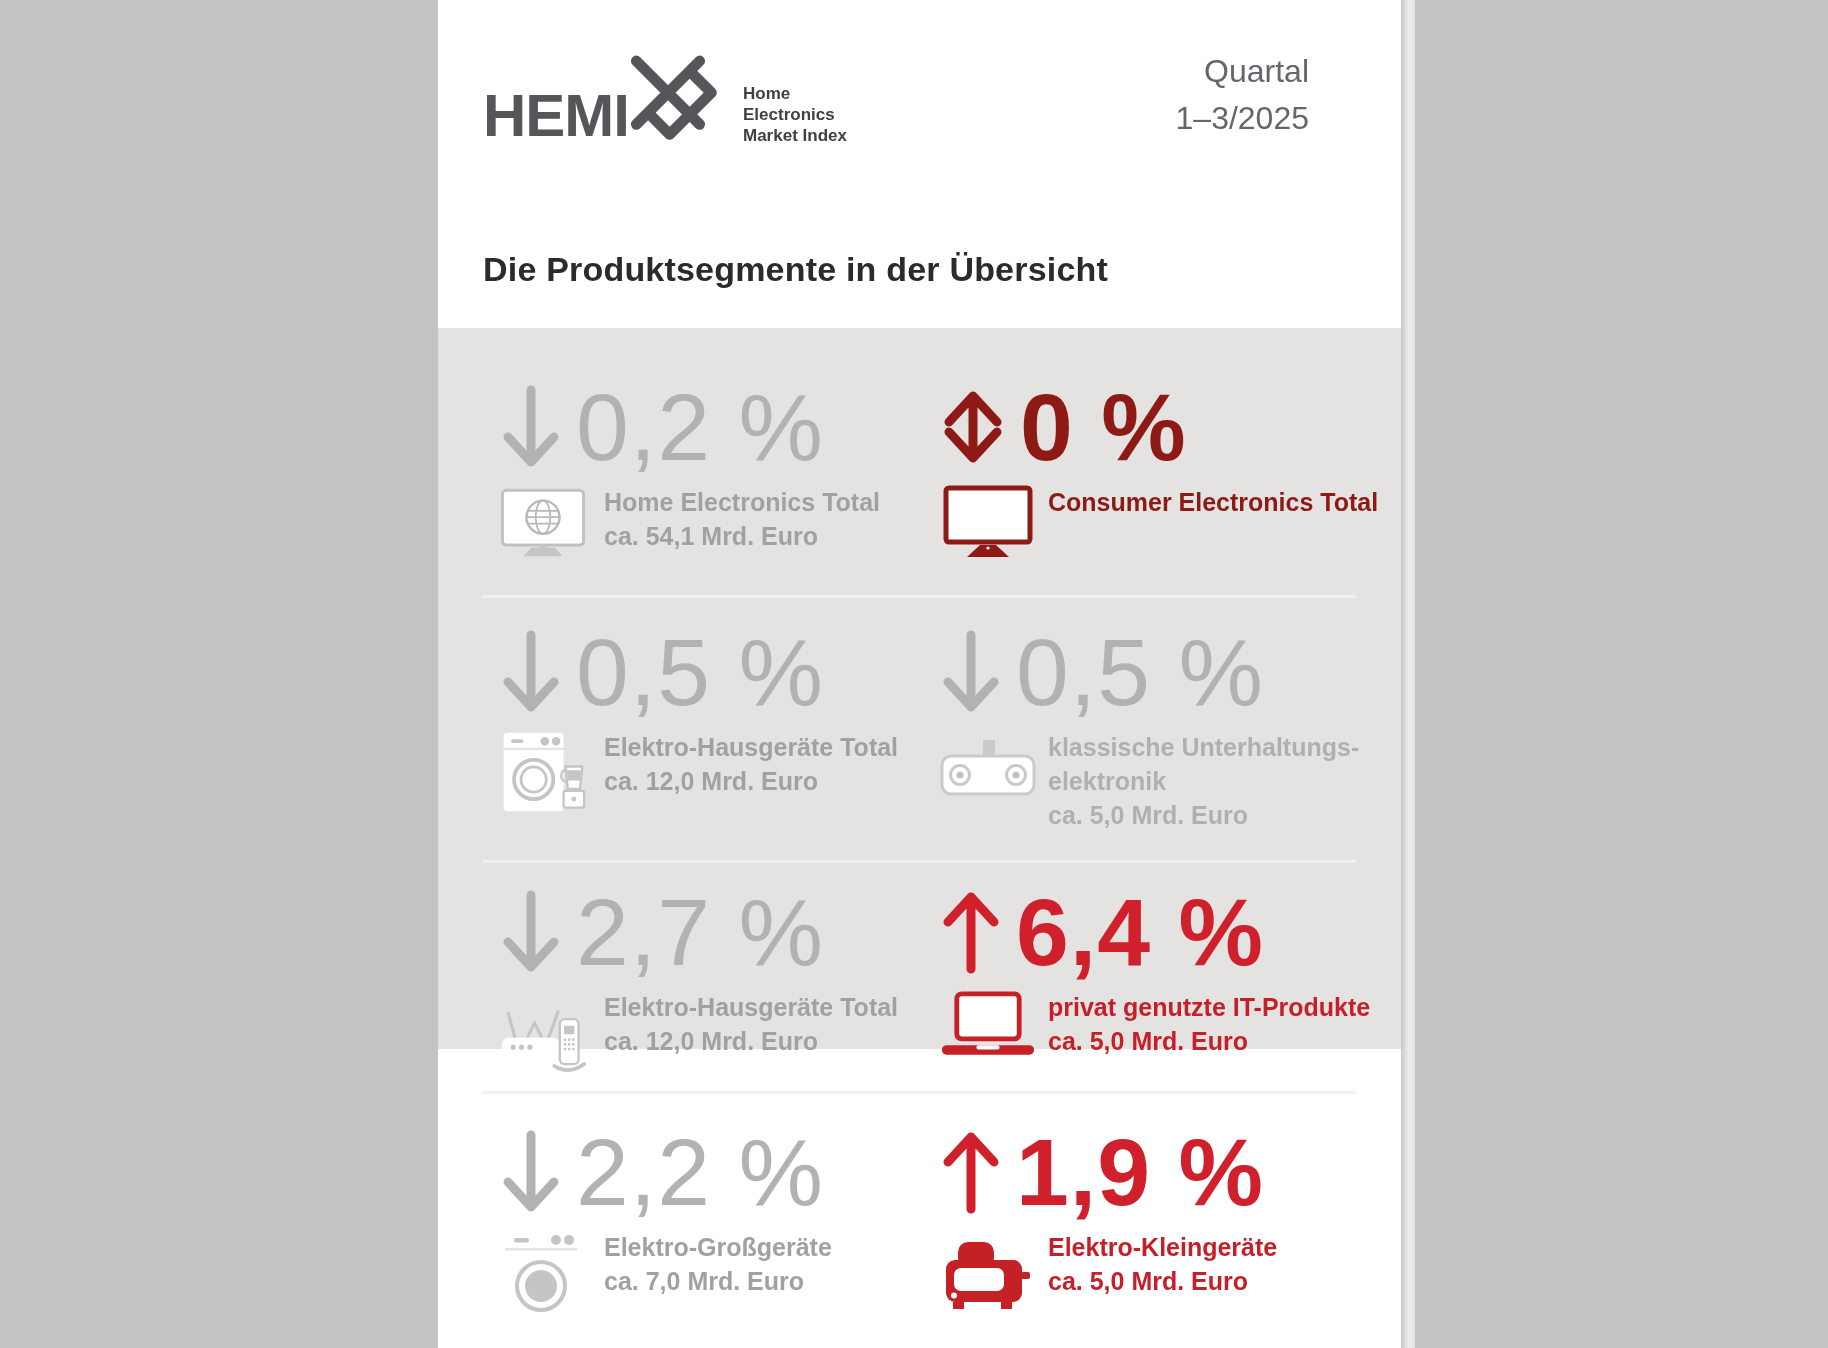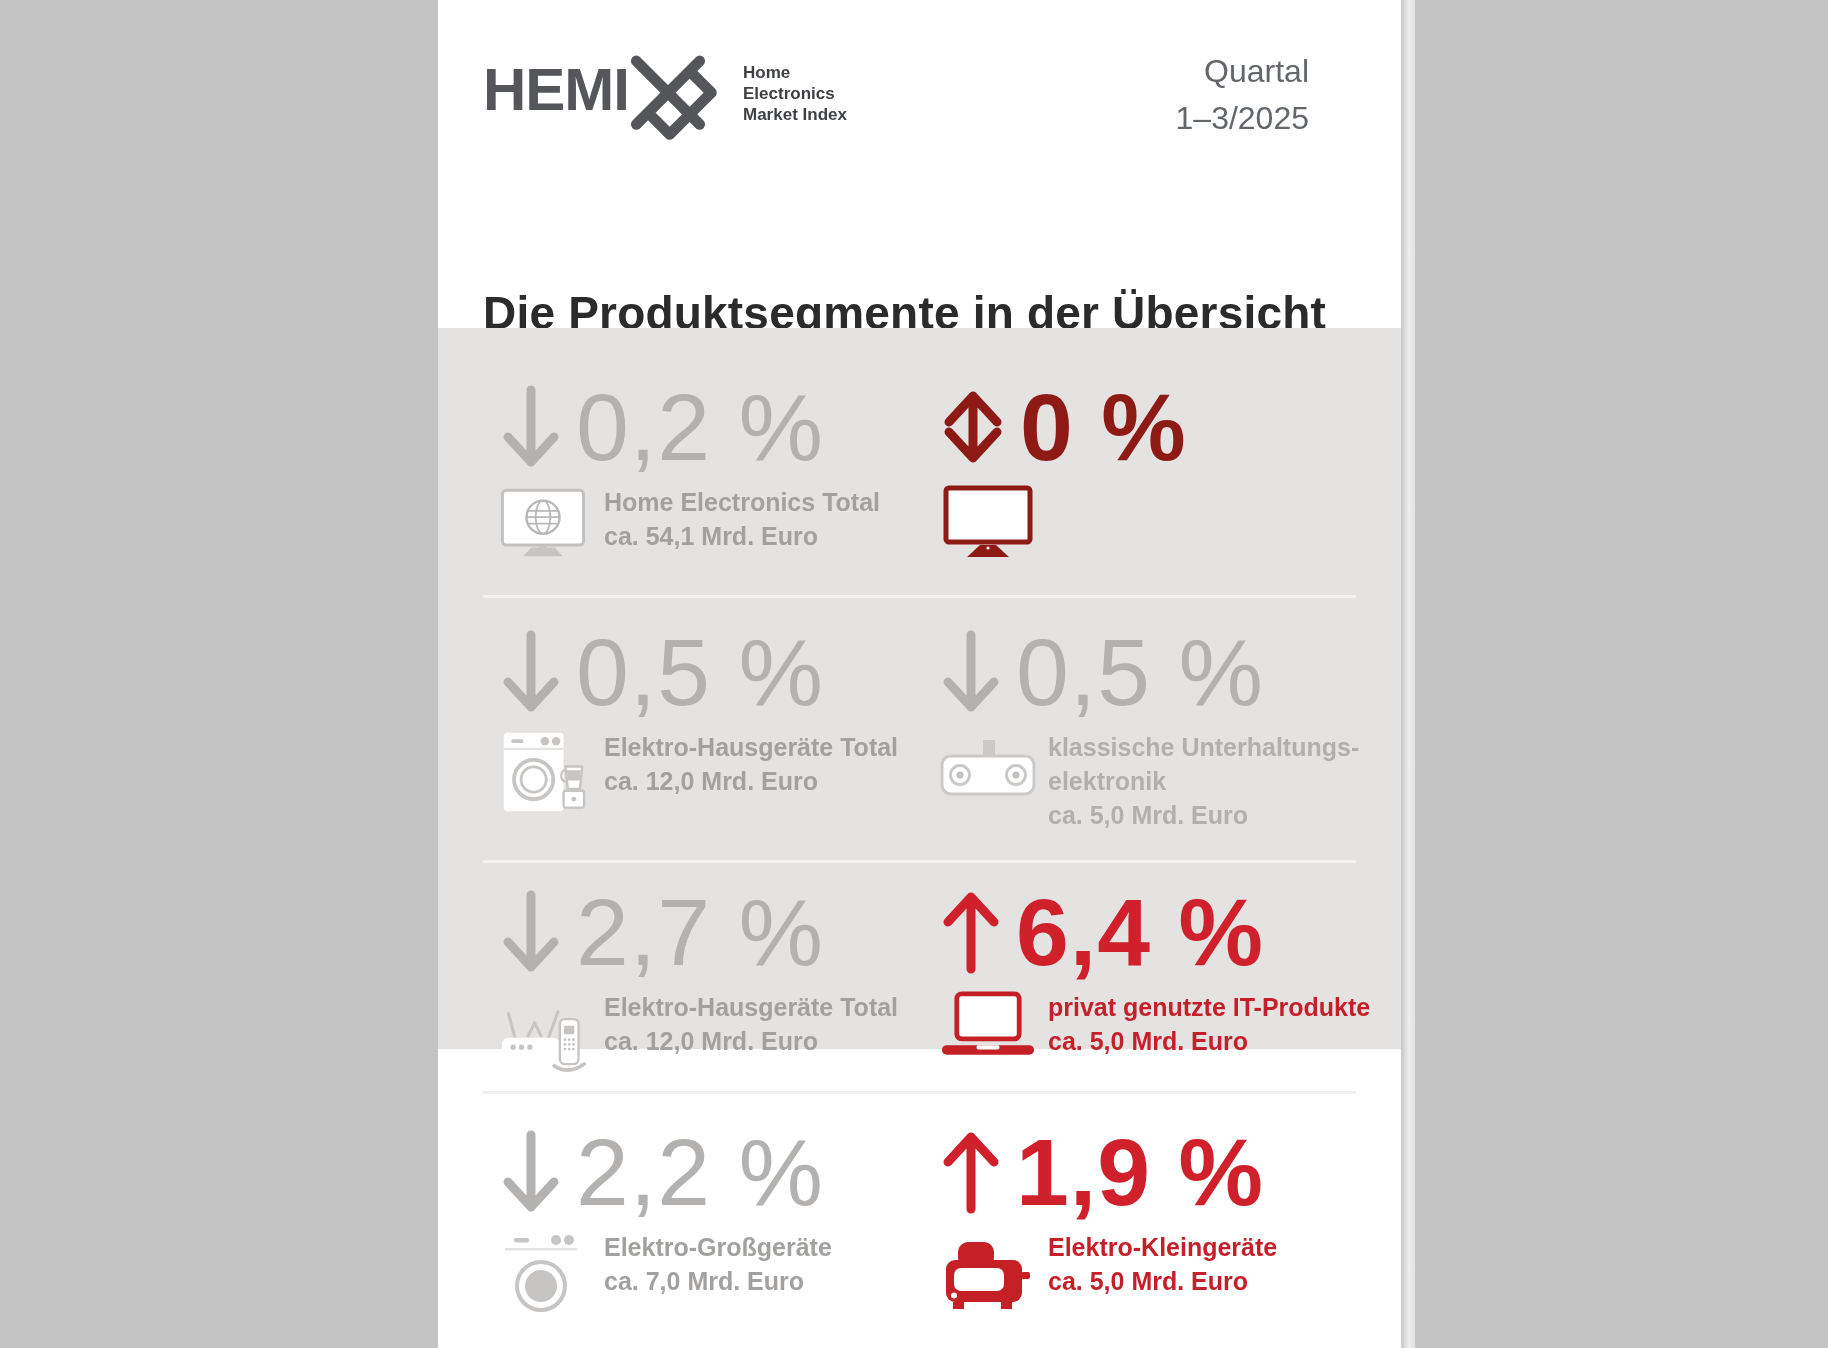--- a/index.html
+++ b/index.html
@@ -6,27 +6,27 @@
   body{
     width:1828px;height:1348px;position:relative;overflow:hidden;
     background:#c3c3c3;
     font-family:"Liberation Sans", sans-serif;
   }
   .page{position:absolute;left:438px;top:0;width:963px;height:1348px;background:#ffffff;}
   .page-edge{position:absolute;left:1401px;top:0;width:14px;height:1348px;
     background:linear-gradient(to right,#c7c7c7 0%,#ededed 55%,#e2e2e2 100%);}
   
   .header{position:absolute;left:0;top:0;width:963px;height:328px;background:#ffffff;}
-  .logo{position:absolute;left:45px;top:46px;display:flex;align-items:flex-start;}
+  .logo{position:absolute;left:45px;top:46px;display:flex;align-items:flex-end;}
   .wordmark{font-size:60px;font-weight:700;color:#55565a;letter-spacing:-1px;line-height:1;margin-top:14px;}
   .xmark{width:100px;height:100px;margin-left:-6px;margin-top:0;}
   .tagline{margin-left:20px;margin-top:16px;font-size:17px;line-height:21px;font-weight:700;color:#3f4043;}
   .period{position:absolute;top:48px;right:92px;text-align:right;
     font-size:32px;line-height:47px;font-weight:400;color:#63666b;}
-  .page-title{position:absolute;left:45px;top:250px;font-size:46px;font-weight:700;color:#2b2b2b;letter-spacing:0.2px;margin-top:36px;}
+  .page-title{position:absolute;left:45px;top:250px;font-size:34px;font-weight:700;color:#2b2b2b;letter-spacing:0.2px;}
   
   .content{position:absolute;left:0;top:328px;width:963px;height:721px;background:#e4e3e2;}
   .hdivider{position:absolute;left:45px;right:45px;height:3px;background:#f2f1f0;}
   .row{position:absolute;left:45px;right:0;display:grid;grid-template-columns:440px auto;}
   .stat{padding-left:17px;}
   .big-line{display:flex;align-items:flex-start;height:95px;}
   .arrow{width:62px;height:86px;margin-top:4px;flex:0 0 auto;}
   .arrow.wide{width:66px;}
   .num{font-size:95px;line-height:95px;letter-spacing:1px;margin-left:14px;white-space:nowrap;}
   .info-line{display:flex;align-items:flex-start;margin-top:8px;}
@@ -111,20 +111,21 @@
         </div>
         <div class="info-line">
           <div class="icon-box wide">
             <svg width="90" height="76" viewBox="0 0 90 76" style="margin-top:2px;">
               <rect x="3" y="3" width="84" height="54" rx="3" fill="#ffffff" stroke="#8d1a15" stroke-width="5"></rect>
               <polygon points="37,60 53,60 66,72 24,72" fill="#8d1a15"></polygon>
               <circle cx="45" cy="63" r="1.6" fill="#ffffff"></circle>
             </svg>
           </div>
           <div class="labels">
+            <div>Consumer Electronics Total</div>
             <div></div>
           </div>
         </div>
       </div>
     </div>
     <div class="hdivider" style="top:267px;"></div>
 
     <div class="row" style="top:297px;">
       <div class="stat gray">
         <div class="big-line">

